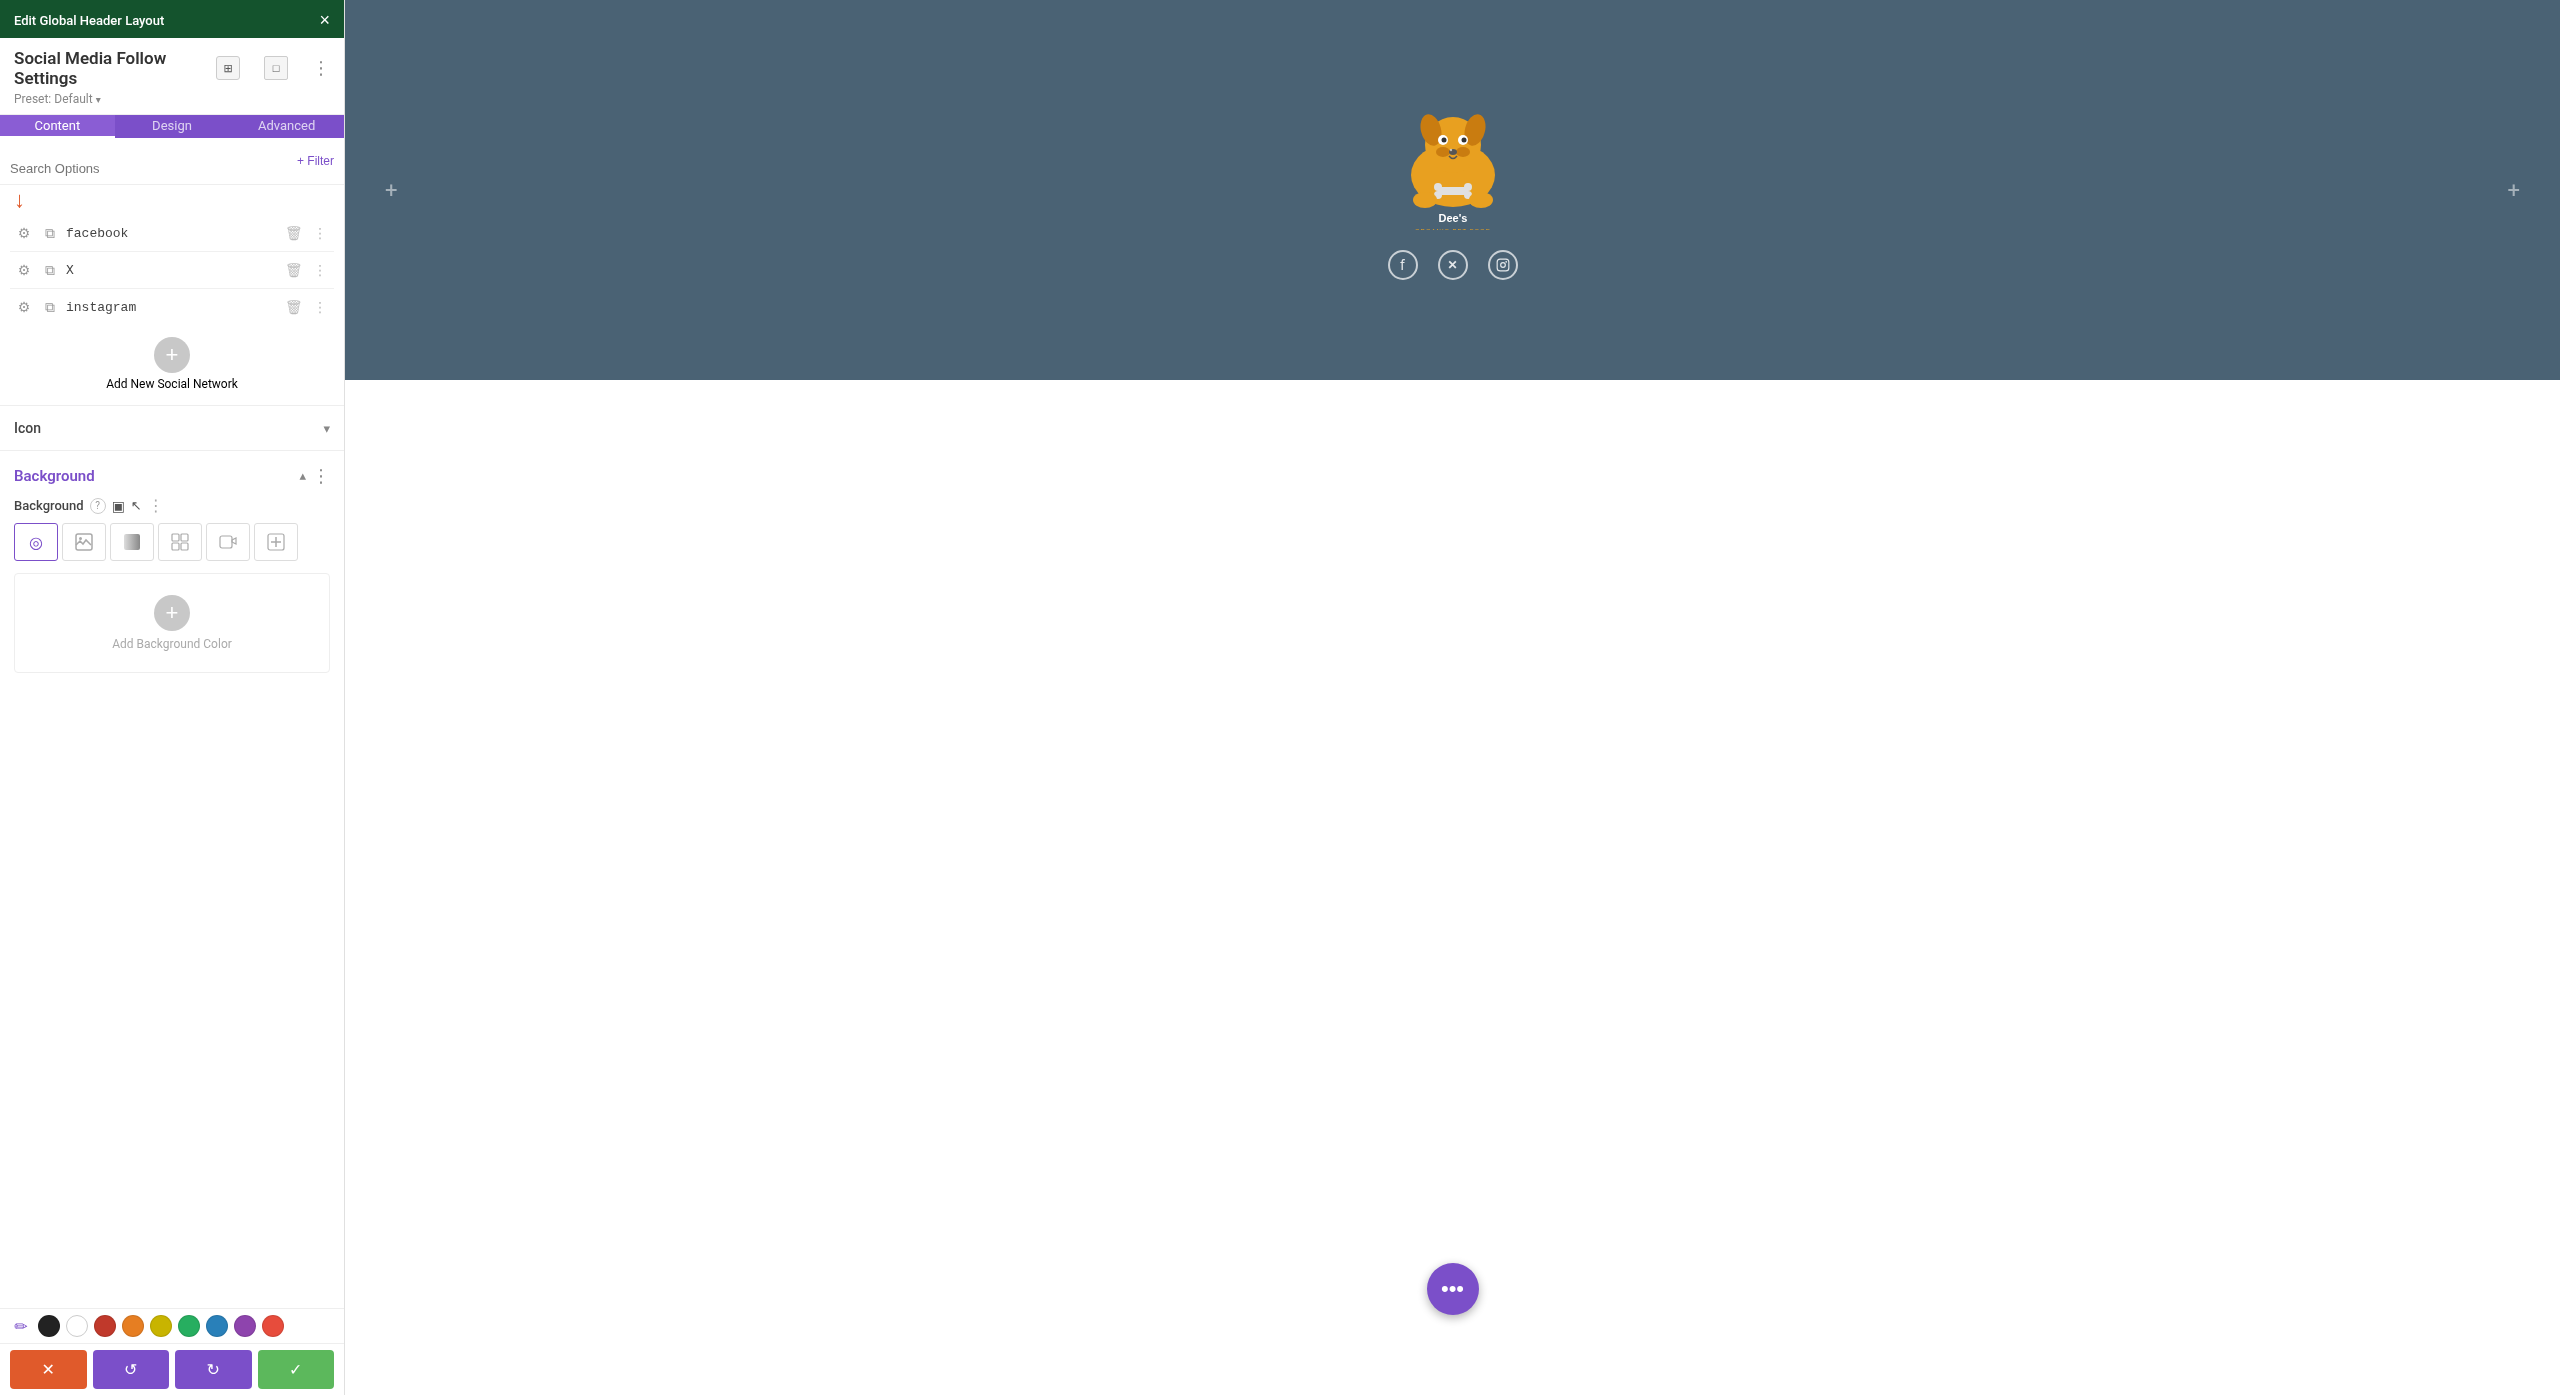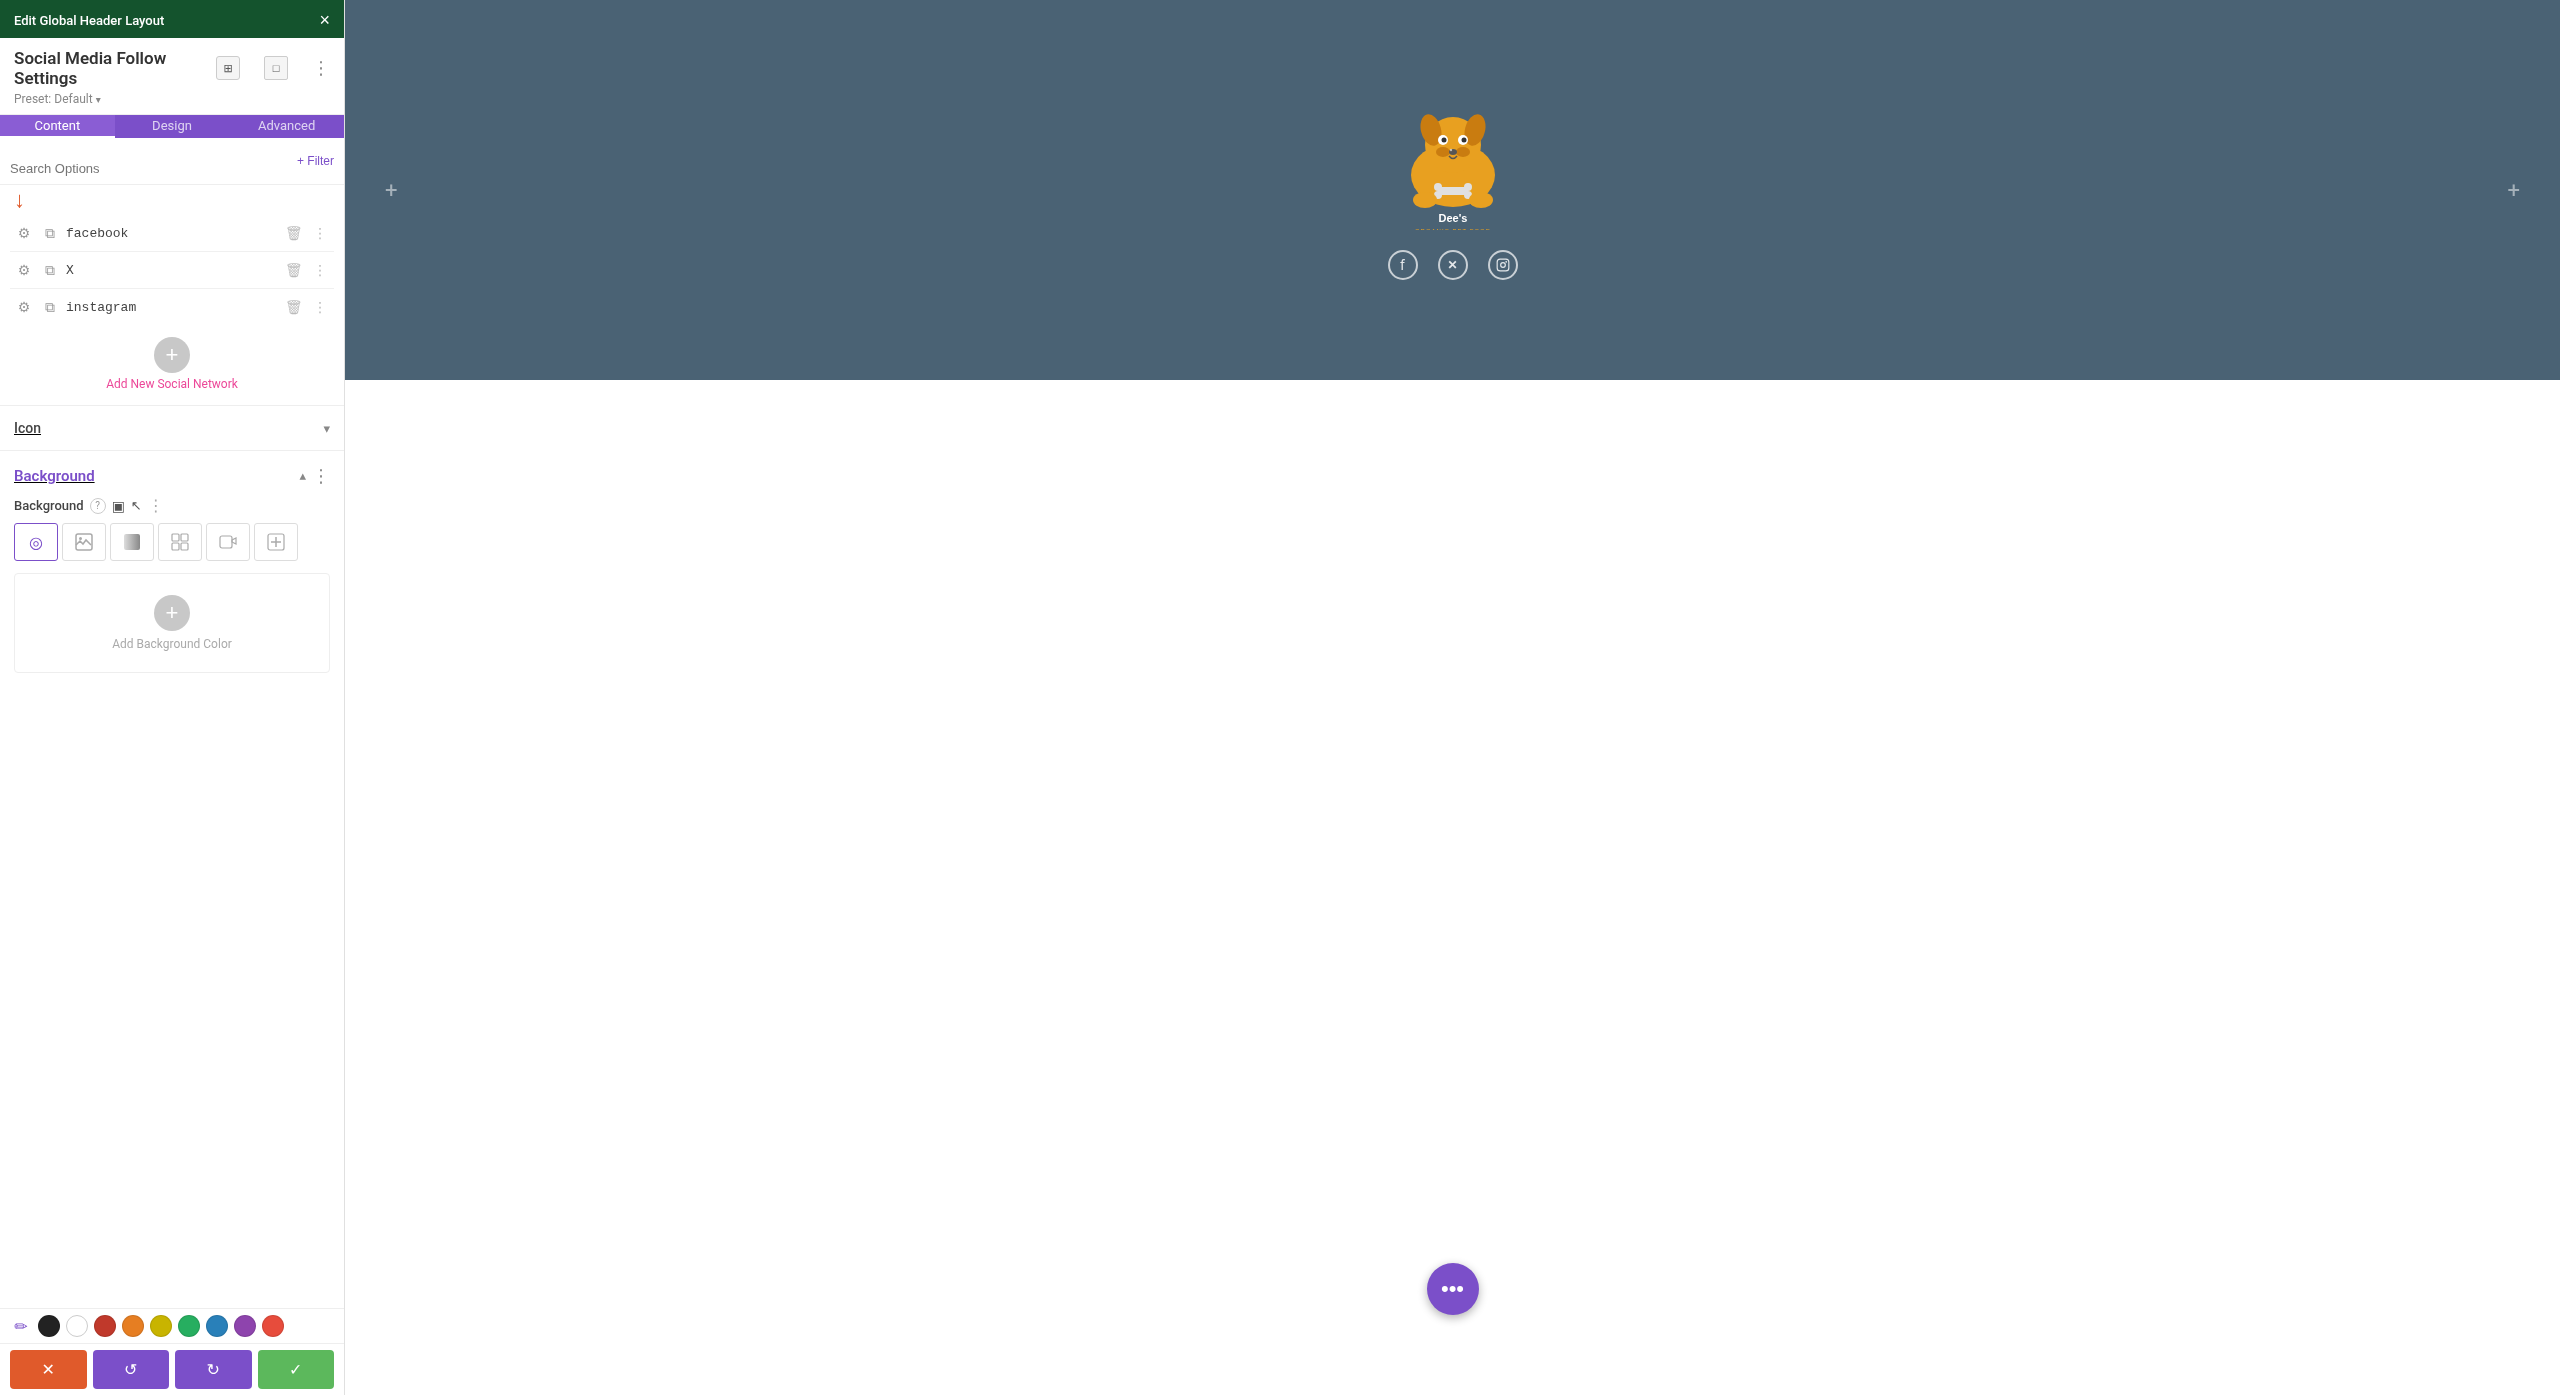--- a/index.html
+++ b/index.html
@@ -185,38 +185,38 @@
       width: 36px; height: 36px;
       border-radius: 50%;
       background: #c8c8c8;
       border: none;
       cursor: pointer;
       display: flex; align-items: center; justify-content: center;
       color: #fff;
       font-size: 22px;
       line-height: 1;
     }
-    .add-label { font-size: 12px; color: #ec4899; }
+    .add-label { font-size: 12px; color: #000000; }
 
     
     .section-divider {
       height: 1px;
       background: #eee;
       margin: 4px 0;
     }
 
     
     .section-header {
       display: flex;
       align-items: center;
       padding: 10px 14px;
       cursor: pointer;
       justify-content: space-between;
     }
-    .section-header-left { display: flex; align-items: flex-start; gap: 6px; text-decoration: underline; }
+    .section-header-left { display: flex; align-items: flex-start; gap: 6px; }
     .section-title-text { font-size: 14px; color: #444; font-weight: 500; }
     .section-title-text.purple { color: #7b4fc9; font-weight: 600; font-size: 15px; }
     .section-chevron { font-size: 13px; color: #888; }
     .section-more { font-size: 18px; color: #888; cursor: pointer; }
 
     
     .bg-section { padding: 0 14px 8px; }
     .bg-label-row {
       display: flex;
       align-items: center;

